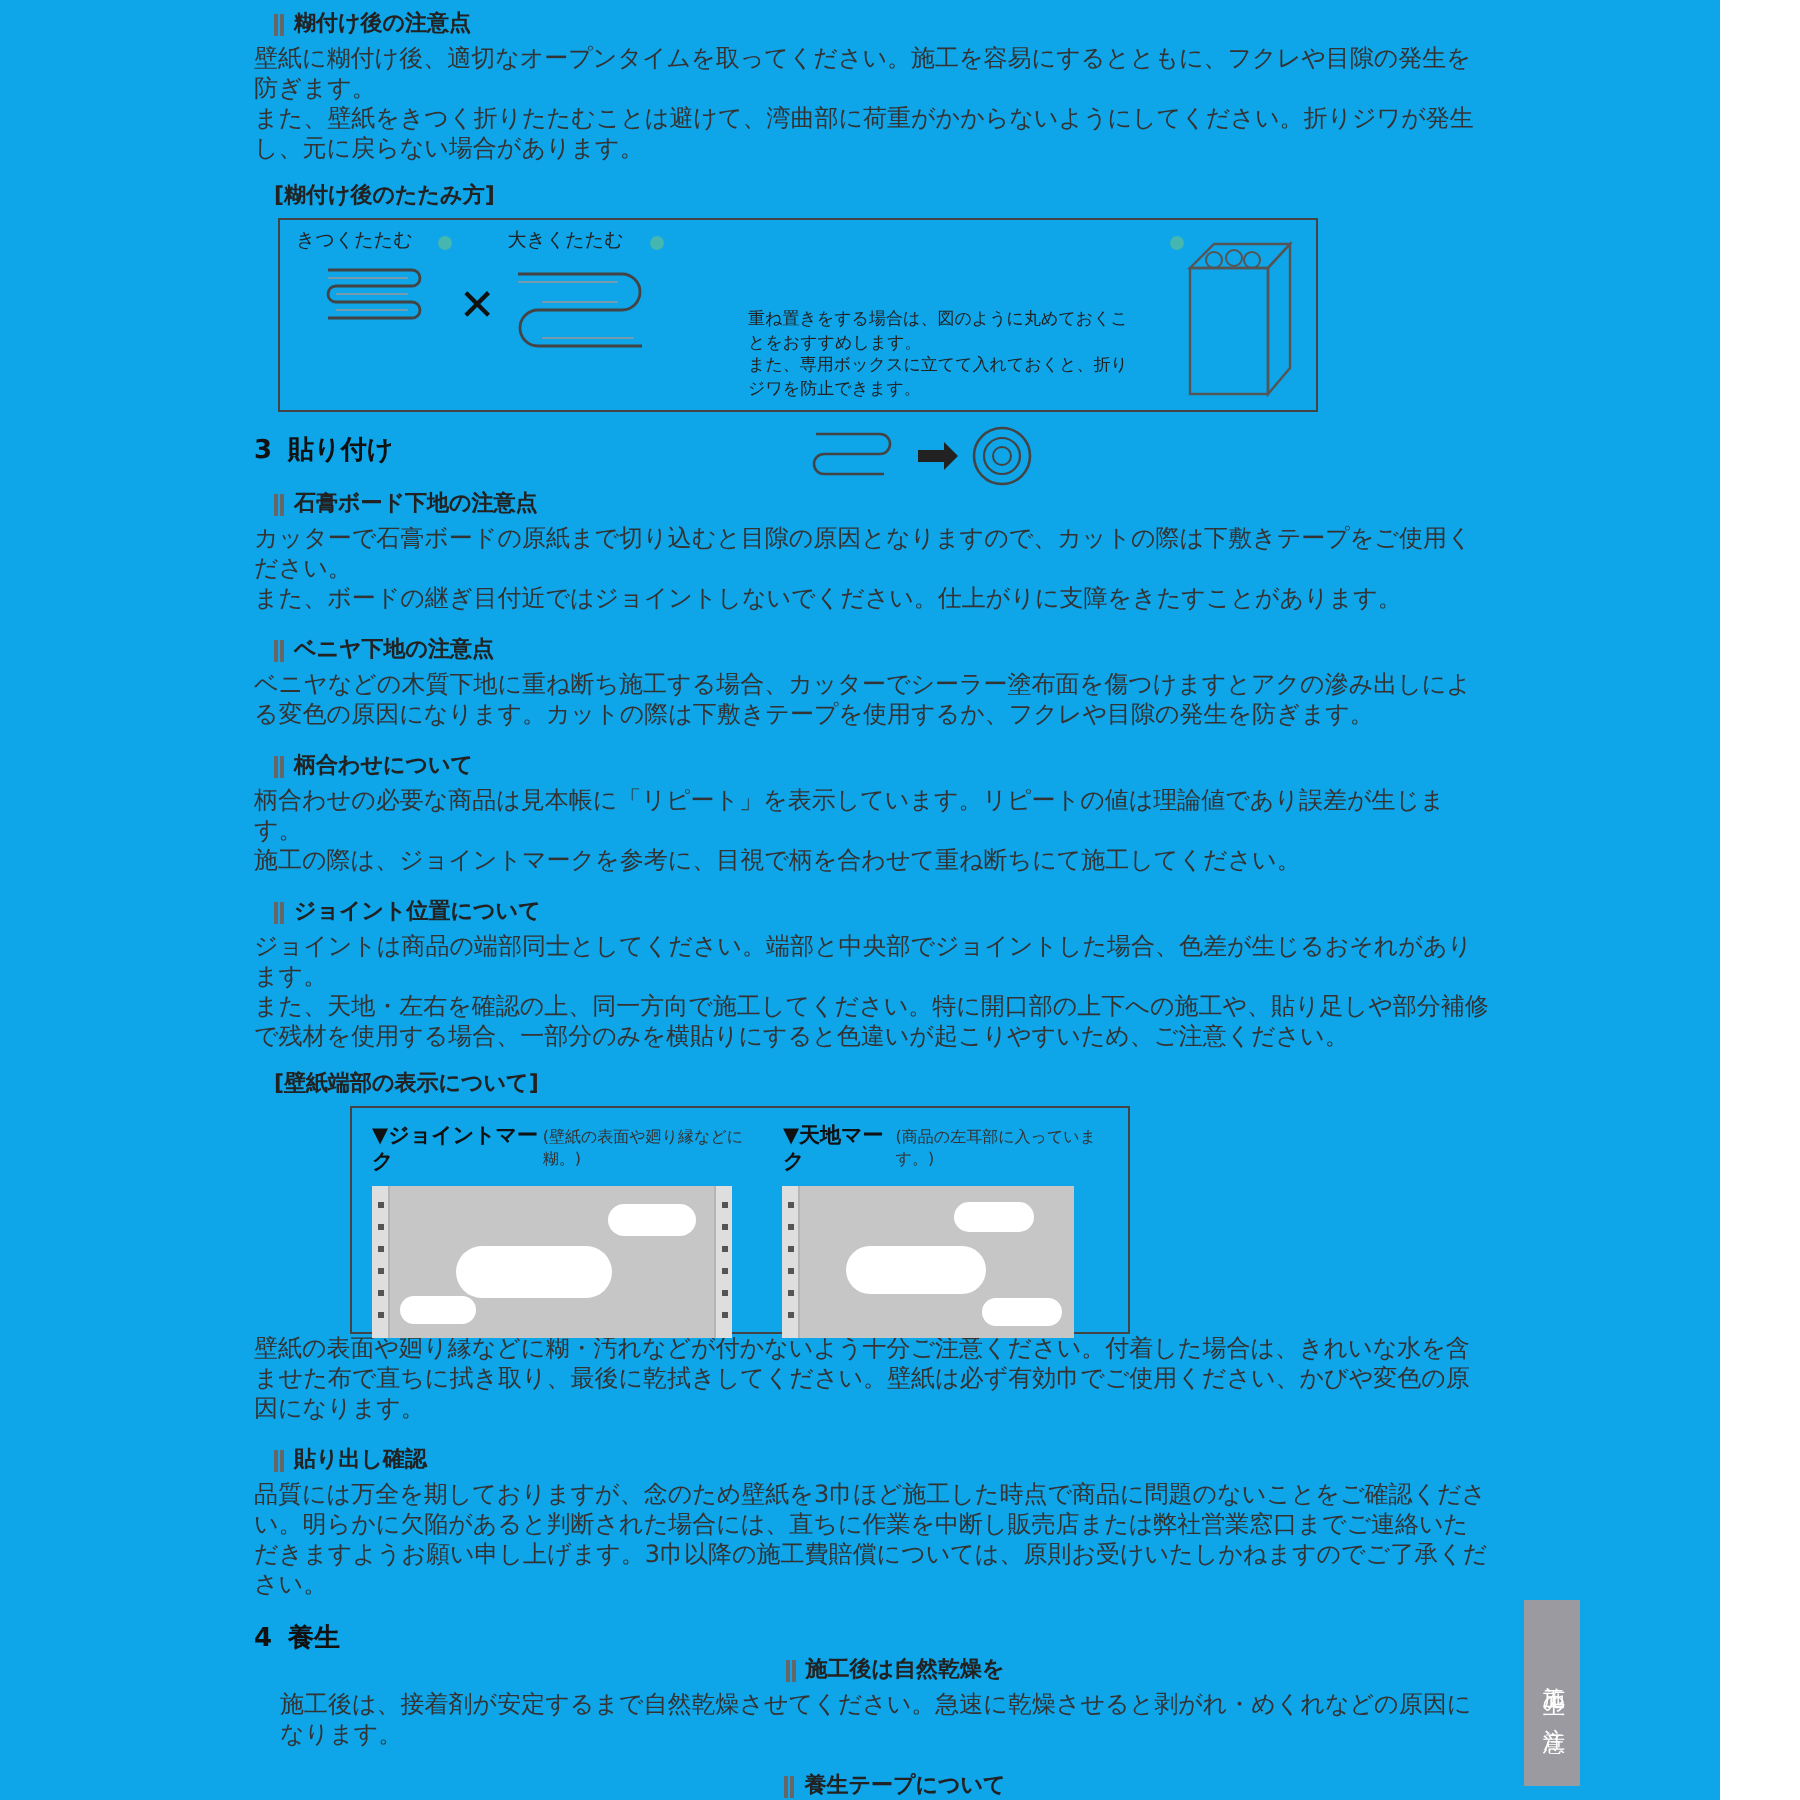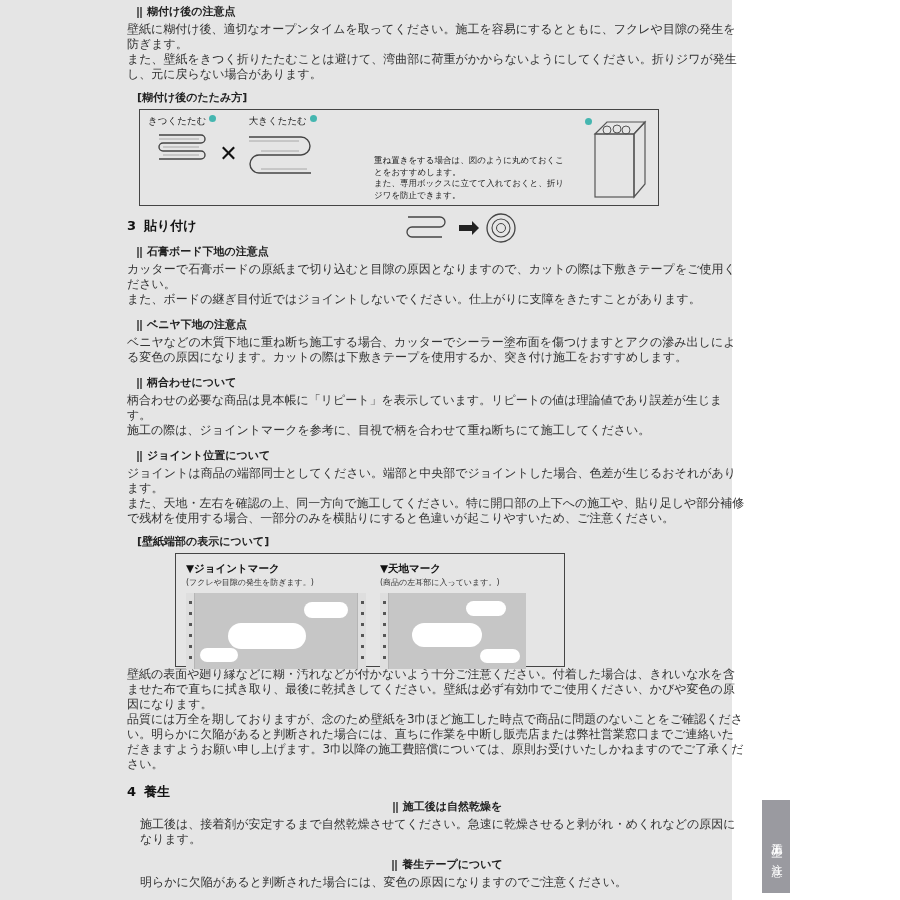--- a/index.html
+++ b/index.html
@@ -1,52 +1,52 @@
 <!DOCTYPE html>
 <html><head>
 <meta charset="utf-8">
 <style>
   * { margin:0; padding:0; box-sizing:border-box; }
   html,body { width:900px; height:900px; background:#ffffff; overflow:hidden;
               font-family:"DejaVu Sans","Liberation Sans",sans-serif; color:#333; }
-  .page { position:relative; width:732px; height:900px; background:#e5e5e5; }
+  .page { position:relative; width:860px; height:900px; background:#0ea5e9; }
   .content { position:absolute; left:127px; top:5px; width:618px; }
 
   .block-heading { display:flex; align-items:center; gap:5px;
                    font-size:11px; font-weight:bold; color:#222;
                    margin:11px 0 3px 10px; line-height:14px; }
   .block:first-child .block-heading { margin-top:0; }
   .bars { width:5px; height:11px; border-left:2px solid #666; border-right:2px solid #666; flex:0 0 auto; }
   .para { font-size:12px; line-height:15px; color:#333; white-space:pre-line; }
 
   .section-title { display:flex; gap:8px; font-size:13px; font-weight:bold; color:#111;
                    margin:12px 0 0 0; line-height:16px; }
   .bracket-label { font-size:11px; font-weight:bold; color:#222; margin:9px 0 4px 10px; line-height:14px; }
 
   
   .fold-box { margin:2px 0 2px 12px; width:520px; height:97px;
               border:1px solid #444; display:flex; padding:5px 8px; }
   .fold-left { width:218px; display:flex; align-items:flex-start; flex:0 0 auto; }
   .fold-group { display:flex; flex-direction:column; align-items:center; }
-  .fold-label-row { display:flex; align-items:flex-start; gap:3px; font-size:9.5px; color:#222; line-height:12px; }
+  .fold-label-row { display:flex; align-items:center; gap:13px; font-size:9.5px; color:#222; line-height:12px; }
   .dot { width:7px; height:7px; border-radius:50%; background:#45b6b0; flex:0 0 auto; }
   .big-cross { font-size:22px; font-weight:bold; color:#111; margin:28px 3px 0 3px; line-height:22px; }
   .fold-right { flex:1; position:relative; padding-left:8px; }
   .fold-note { font-size:8.5px; line-height:11.5px; color:#222; white-space:pre-line; padding-right:78px;margin-top:40px; }
   .fold-illos { display:flex; align-items:center; gap:9px; margin:7px 0 0 28px; }
   .arrow { position:relative; width:13px; height:6px; background:#222; flex:0 0 auto; }
   .arrow::after { content:""; position:absolute; left:100%; top:-4px;
                   border-left:7px solid #222; border-top:7px solid transparent; border-bottom:7px solid transparent; }
   .box-illo { position:absolute; right:2px; top:2px; }
   .box-dot { position:absolute; right:58px; top:3px; }
 
   
   .marks-box { margin:3px 0 0 48px; width:390px; height:114px;
                border:1px solid #444; display:flex; gap:14px; padding:8px 10px; }
-  .mark-title-row { display:flex; align-items:baseline; gap:2px;flex-direction:column; }
+  .mark-title-row { display:flex; align-items:baseline; gap:2px; }
   .mark-title { font-size:10.5px; font-weight:bold; color:#111; line-height:13px; }
   .mark-sub { font-size:8px; color:#333; }
   .mark-image { margin-top:5px; height:76px; background:#c6c6c6; position:relative; overflow:hidden; }
   .mark-image.joint { width:180px; }
   .mark-image.tenchi { width:146px; }
   .selvage { position:absolute; top:0; bottom:0; width:9px; background:#dedede; }
   .selvage.left { left:0; border-right:1px solid #b5b5b5; }
   .selvage.right { right:0; border-left:1px solid #b5b5b5; }
   .selvage .ticks { position:absolute; left:3px; top:8px; bottom:8px; width:3px;
                     background:repeating-linear-gradient(to bottom,#555 0 3px,transparent 3px 11px); }
@@ -143,21 +143,21 @@
       </div>
       <p class="para">カッターで石膏ボードの原紙まで切り込むと目隙の原因となりますので、カットの際は下敷きテープをご使用ください。
 また、ボードの継ぎ目付近ではジョイントしないでください。仕上がりに支障をきたすことがあります。</p>
     </div>
 
     <div class="block">
       <div class="block-heading">
         <span class="bars"></span>
         <span>ベニヤ下地の注意点</span>
       </div>
-      <p class="para">ベニヤなどの木質下地に重ね断ち施工する場合、カッターでシーラー塗布面を傷つけますとアクの滲み出しによる変色の原因になります。カットの際は下敷きテープを使用するか、突き付け施工をおすすめします。</p>
+      <p class="para">ベニヤなどの木質下地に重ね断ち施工する場合、カッターでシーラー塗布面を傷つけますとアクの滲み出しによる変色の原因になります。カットの際は下敷きテープを使用するか、フクレや目隙の発生を防ぎます。</p>
     </div>
 
     <div class="block">
       <div class="block-heading">
         <span class="bars"></span>
         <span>柄合わせについて</span>
       </div>
       <p class="para">柄合わせの必要な商品は見本帳に「リピート」を表示しています。リピートの値は理論値であり誤差が生じます。
 施工の際は、ジョイントマークを参考に、目視で柄を合わせて重ね断ちにて施工してください。</p>
     </div>
@@ -169,21 +169,21 @@
       </div>
       <p class="para">ジョイントは商品の端部同士としてください。端部と中央部でジョイントした場合、色差が生じるおそれがあります。
 また、天地・左右を確認の上、同一方向で施工してください。特に開口部の上下への施工や、貼り足しや部分補修で残材を使用する場合、一部分のみを横貼りにすると色違いが起こりやすいため、ご注意ください。</p>
     </div>
 
     <div class="bracket-label">[壁紙端部の表示について]</div>
     <div class="marks-box">
       <div class="mark-panel">
         <div class="mark-title-row">
           <span class="mark-title">▼ジョイントマーク</span>
-          <span class="mark-sub">(フクレや目隙の発生を防ぎます。)</span>
+          <span class="mark-sub">(壁紙の表面や廻り縁などに糊。)</span>
         </div>
         <div class="mark-image joint">
           <div class="selvage left">
               <div class="ticks"></div>
             </div>
           <div class="selvage right">
               <div class="ticks"></div>
             </div>
           <div class="cloud" style="left:42px;top:30px;width:78px;height:26px;border-radius:14px;"></div>
           <div class="cloud" style="left:118px;top:9px;width:44px;height:16px;border-radius:9px;"></div>
@@ -204,20 +204,24 @@
           <div class="cloud" style="left:100px;top:56px;width:40px;height:14px;border-radius:8px;"></div>
         </div>
       </div>
     </div>
 
     <div class="block">
       <p class="para">壁紙の表面や廻り縁などに糊・汚れなどが付かないよう十分ご注意ください。付着した場合は、きれいな水を含ませた布で直ちに拭き取り、最後に乾拭きしてください。壁紙は必ず有効巾でご使用ください、かびや変色の原因になります。</p>
     </div>
 
     <div class="block">
+      <div class="block-heading">
+        <span class="bars"></span>
+        <span>貼り出し確認</span>
+      </div>
       <p class="para">品質には万全を期しておりますが、念のため壁紙を3巾ほど施工した時点で商品に問題のないことをご確認ください。明らかに欠陥があると判断された場合には、直ちに作業を中断し販売店または弊社営業窓口までご連絡いただきますようお願い申し上げます。3巾以降の施工費賠償については、原則お受けいたしかねますのでご了承ください。</p>
     </div>
 
     <div class="section-title">
       <span>4</span>
       <span>養生</span>
     </div>
 
     <div class="s4">
       <div class="block">

